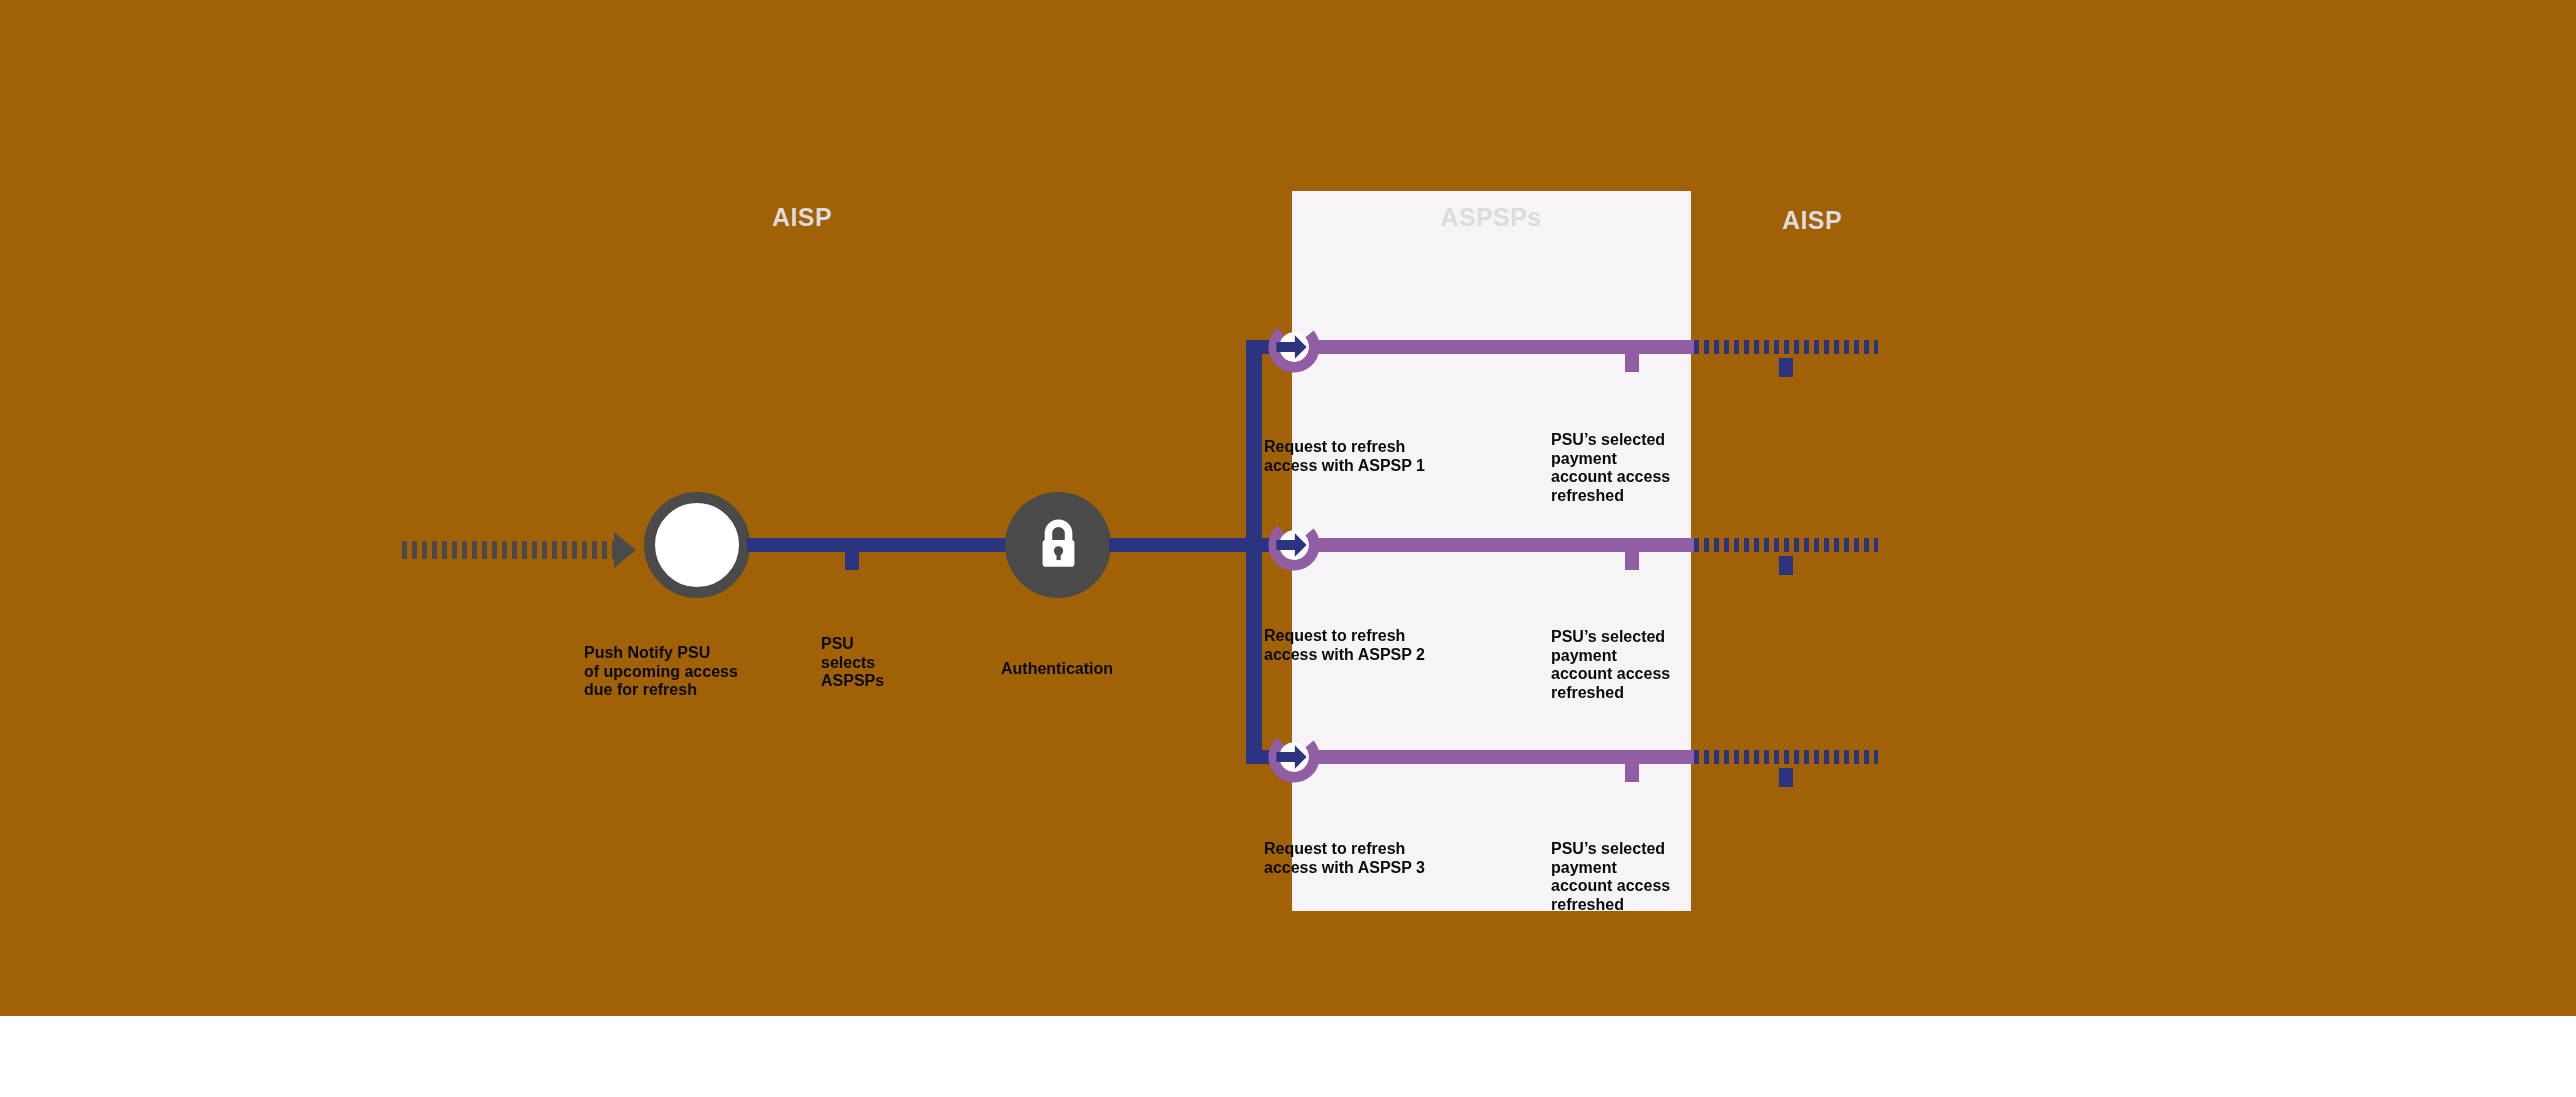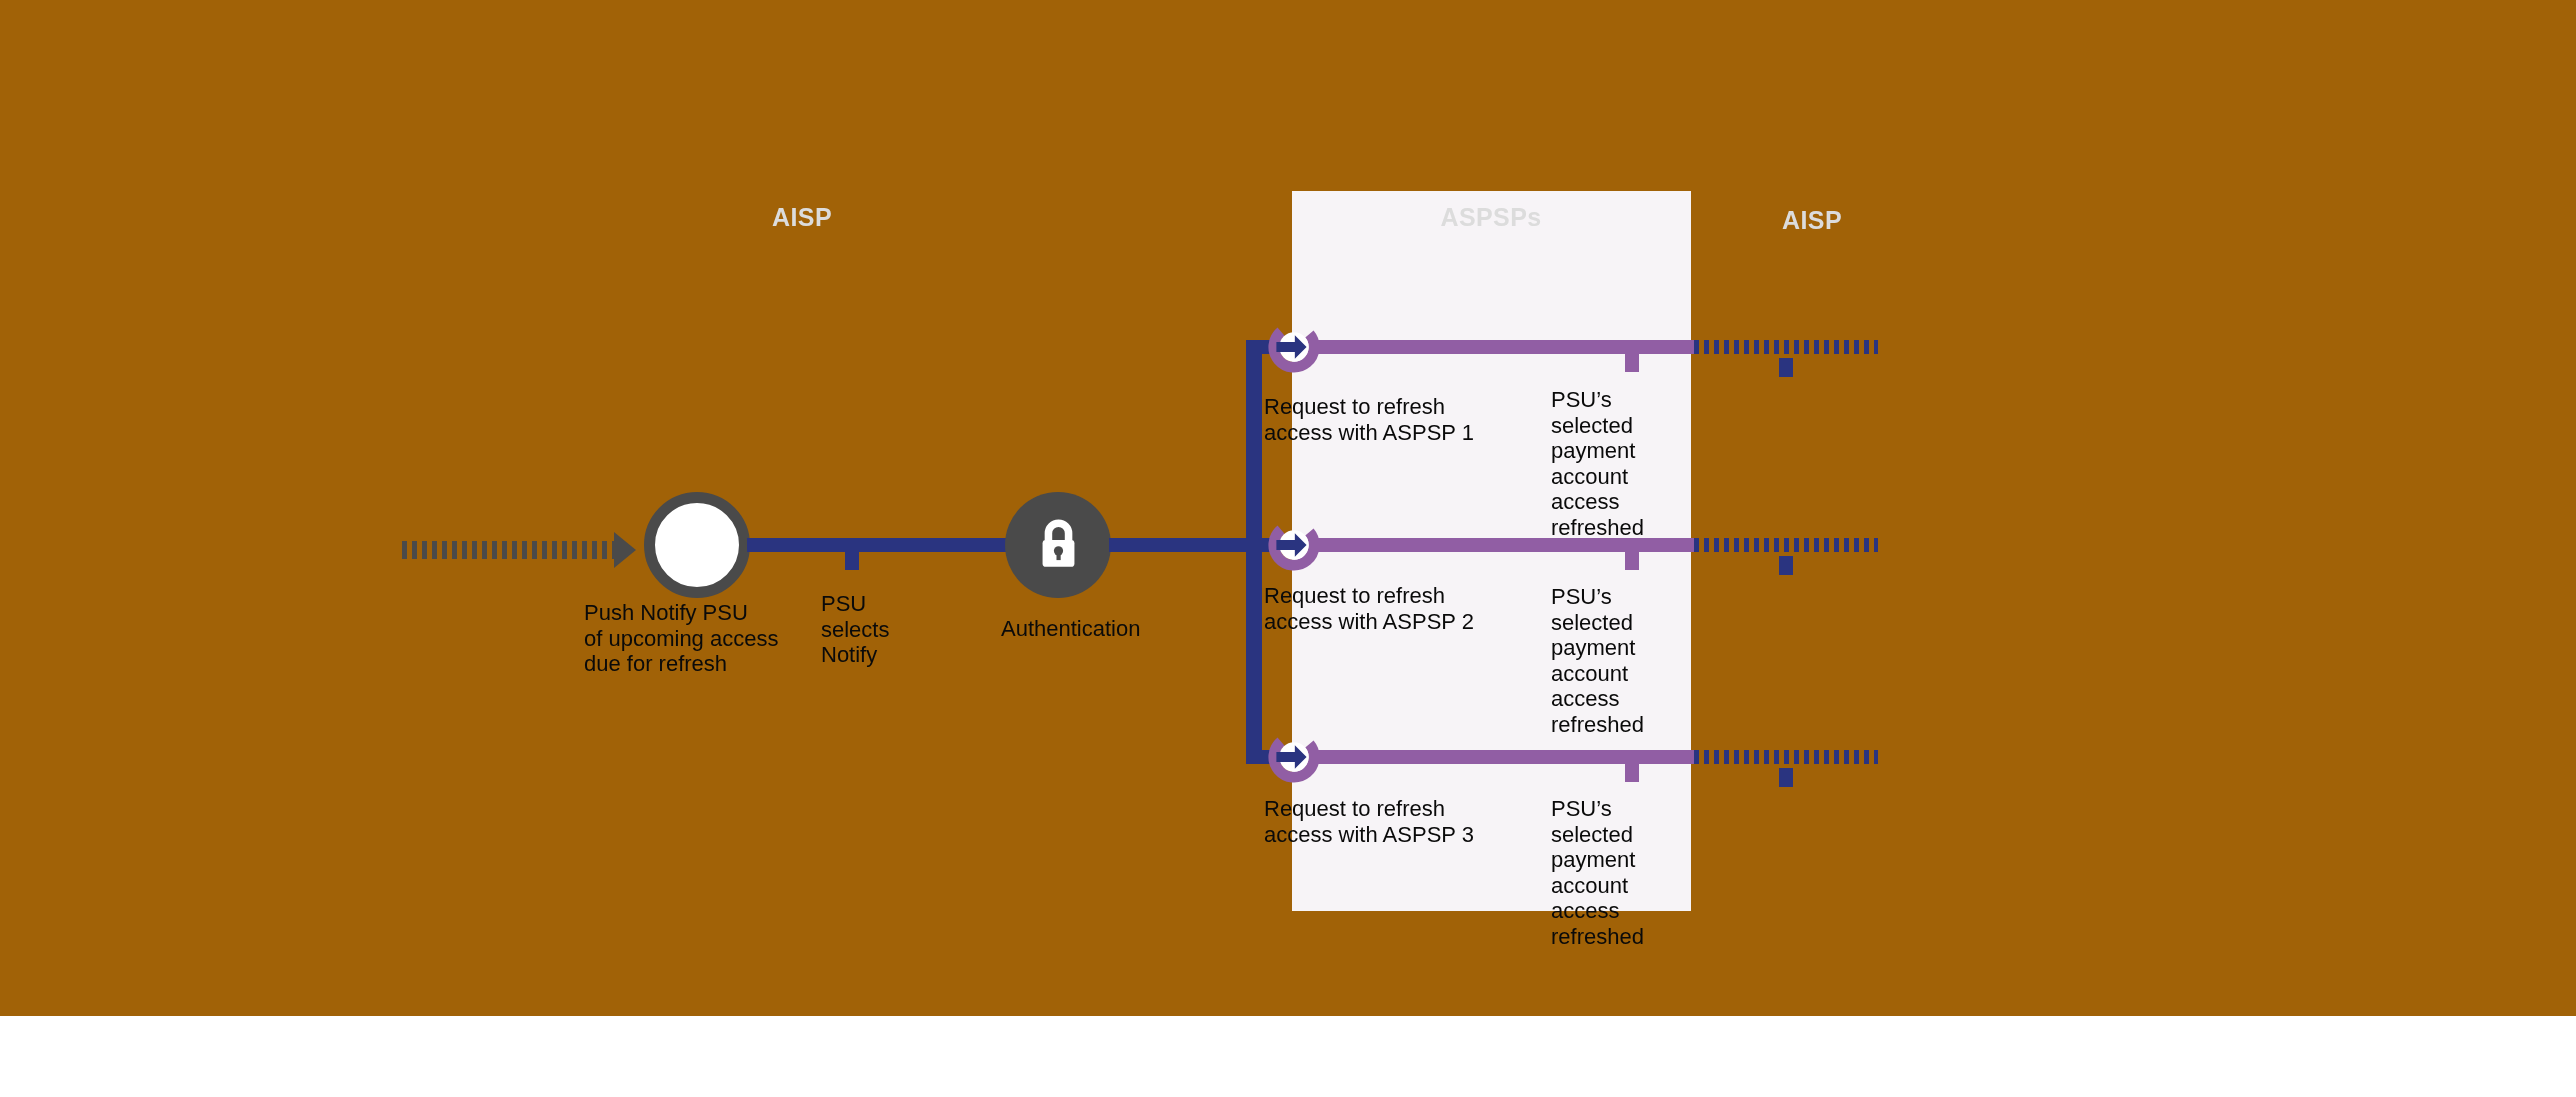--- a/index.html
+++ b/index.html
@@ -115,24 +115,25 @@
   .circ-arrow-node {
     position: absolute;
     width: 52px;
     height: 52px;
   }
 
   
   .caption {
     position: absolute;
     color: #0a0a0a;
-    font-size: 22px;
-    font-weight: 400;
+    font-size: 16px;
+    font-weight: 700;
     line-height: 1.16;
     white-space: pre-line;
+    margin-top: 44px;
   }
 </style>
 </head>
 <body>
 
 <div id="stage">
 
   <div class="lane-panel" style="left:1292px; top:191px; width:399px; height:720px;"></div>
 
   <div class="lane-label" style="left:743px; top:203px; width:118px;">AISP</div>
@@ -149,21 +150,21 @@
   <div class="caption" style="left:584px; top:600px; width:236px;">Push Notify PSU
 of upcoming access
 due for refresh</div>
 
   <div class="navy-h" style="left:747px; top:538px; width:267px;"></div>
 
   <div class="tick-navy" style="left:845px; top:551px;"></div>
 
   <div class="caption" style="left:821px; top:591px; width:101px;">PSU
 selects
-Notify</div>
+ASPSPs</div>
 
   <div class="lock-node" style="left:1005px; top:492px; width:106px; height:106px;">
     <svg width="47" height="52" viewBox="0 0 56 62">
       <path d="M16 26 V17 a12 12 0 0 1 24 0 V26" fill="none" stroke="#ffffff" stroke-width="9"></path>
       <rect x="9" y="25" width="38" height="32" rx="4" fill="#ffffff"></rect>
       <circle cx="28" cy="38" r="5.5" fill="#4a4a4a"></circle>
       <rect x="25.6" y="38" width="5" height="11" fill="#4a4a4a"></rect>
     </svg>
   </div>
 

